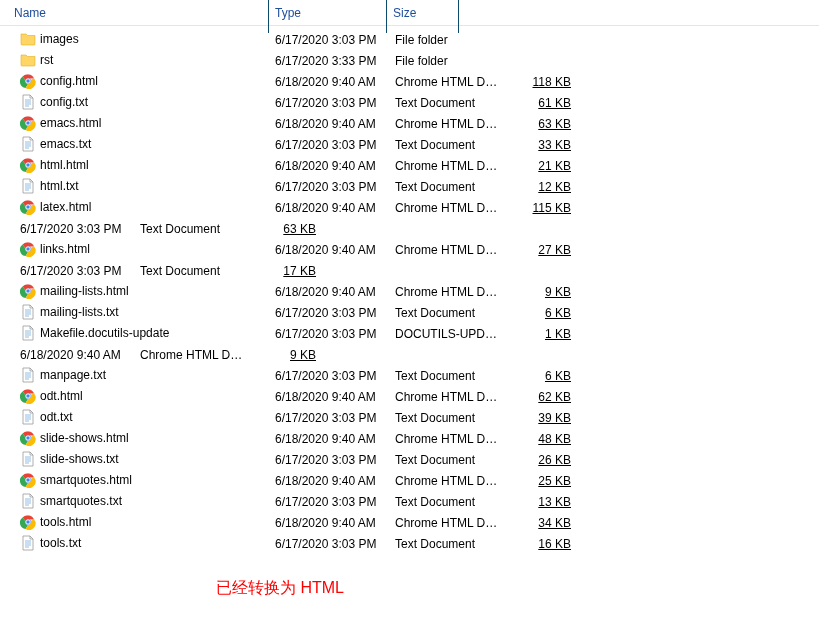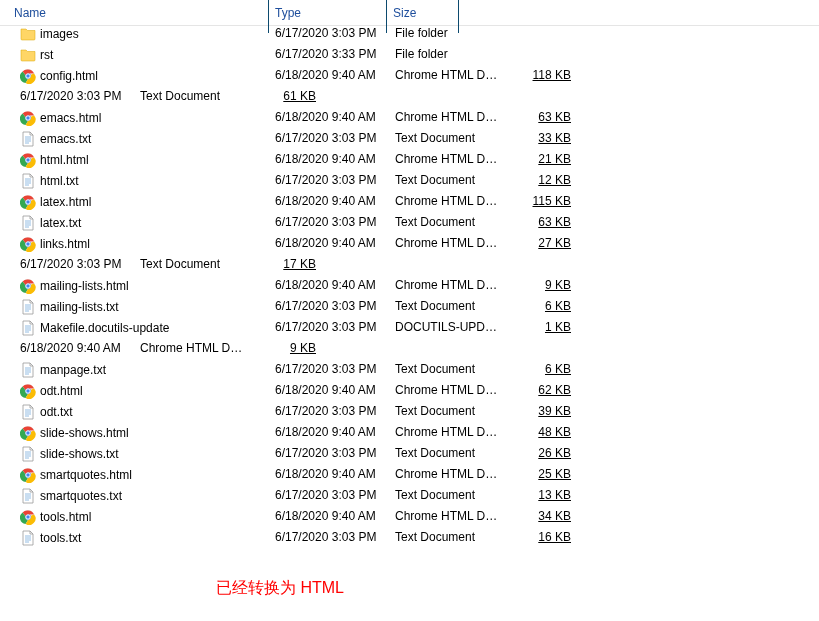--- a/index.html
+++ b/index.html
@@ -29,21 +29,21 @@
       align-items: center;
       height: 100%;
     }
     .col-name { width: 269px; padding-left: 14px; }
     .col-date { width: 120px; }
     .col-type { width: 118px; }
     .col-size { width: 72px; }
     .row {
       display: flex;
       height: 21px;
-      align-items: flex-start;
+      align-items: flex-end;
       padding-left: 14px;
     }
     .cell { padding: 0 6px; white-space: nowrap; overflow: hidden; text-overflow: ellipsis; }
     .cell-name { width: 255px; display: flex; align-items: center; gap: 4px; }
     .cell-date { width: 120px; }
     .cell-type { width: 118px; }
     .cell-size { width: 70px; text-align: right; text-decoration: underline; }
     .icon { width: 16px; height: 16px; flex-shrink: 0; display: inline-flex; align-items: center; justify-content: center; }
     .annotation {
       position: absolute;
@@ -103,20 +103,30 @@
               <circle cx="8" cy="8" r="2.2" fill="#4285f4" stroke="#fff" stroke-width="1"></circle>
             </svg>
           </span>
           <span>config.html</span>
         </div>
         <div class="cell cell-date">6/18/2020 9:40 AM</div>
         <div class="cell cell-type">Chrome HTML Do...</div>
         <div class="cell cell-size">118 KB</div>
       </div>
       <div class="row">
+        <div class="cell cell-name">
+          <span class="icon">
+            <svg viewBox="0 0 16 16" width="16" height="16">
+              <path fill="#fff" stroke="#999" stroke-width="0.8" d="M3 1h7l3 3v11H3V1z"></path>
+              <path fill="none" stroke="#999" stroke-width="0.8" d="M10 1v3h3"></path>
+              <path stroke="#89b5e0" stroke-width="0.9" d="M5 6h6M5 8h6M5 10h6M5 12h4"></path>
+            </svg>
+          </span>
+          <span>config.txt</span>
+        </div>
         <div class="cell cell-date">6/17/2020 3:03 PM</div>
         <div class="cell cell-type">Text Document</div>
         <div class="cell cell-size">61 KB</div>
       </div>
       <div class="row">
         <div class="cell cell-name">
           <span class="icon">
             <svg viewBox="0 0 16 16" width="16" height="16">
               <circle cx="8" cy="8" r="6.5" fill="#fff" stroke="#ccc" stroke-width="0.5"></circle>
               <circle cx="8" cy="8" r="3" fill="#4285f4"></circle>
@@ -192,30 +202,20 @@
               <circle cx="8" cy="8" r="2.2" fill="#4285f4" stroke="#fff" stroke-width="1"></circle>
             </svg>
           </span>
           <span>latex.html</span>
         </div>
         <div class="cell cell-date">6/18/2020 9:40 AM</div>
         <div class="cell cell-type">Chrome HTML Do...</div>
         <div class="cell cell-size">115 KB</div>
       </div>
       <div class="row">
-        <div class="cell cell-name">
-          <span class="icon">
-            <svg viewBox="0 0 16 16" width="16" height="16">
-              <path fill="#fff" stroke="#999" stroke-width="0.8" d="M3 1h7l3 3v11H3V1z"></path>
-              <path fill="none" stroke="#999" stroke-width="0.8" d="M10 1v3h3"></path>
-              <path stroke="#89b5e0" stroke-width="0.9" d="M5 6h6M5 8h6M5 10h6M5 12h4"></path>
-            </svg>
-          </span>
-          <span>latex.txt</span>
-        </div>
         <div class="cell cell-date">6/17/2020 3:03 PM</div>
         <div class="cell cell-type">Text Document</div>
         <div class="cell cell-size">63 KB</div>
       </div>
       <div class="row">
         <div class="cell cell-name">
           <span class="icon">
             <svg viewBox="0 0 16 16" width="16" height="16">
               <circle cx="8" cy="8" r="6.5" fill="#fff" stroke="#ccc" stroke-width="0.5"></circle>
               <circle cx="8" cy="8" r="3" fill="#4285f4"></circle>

